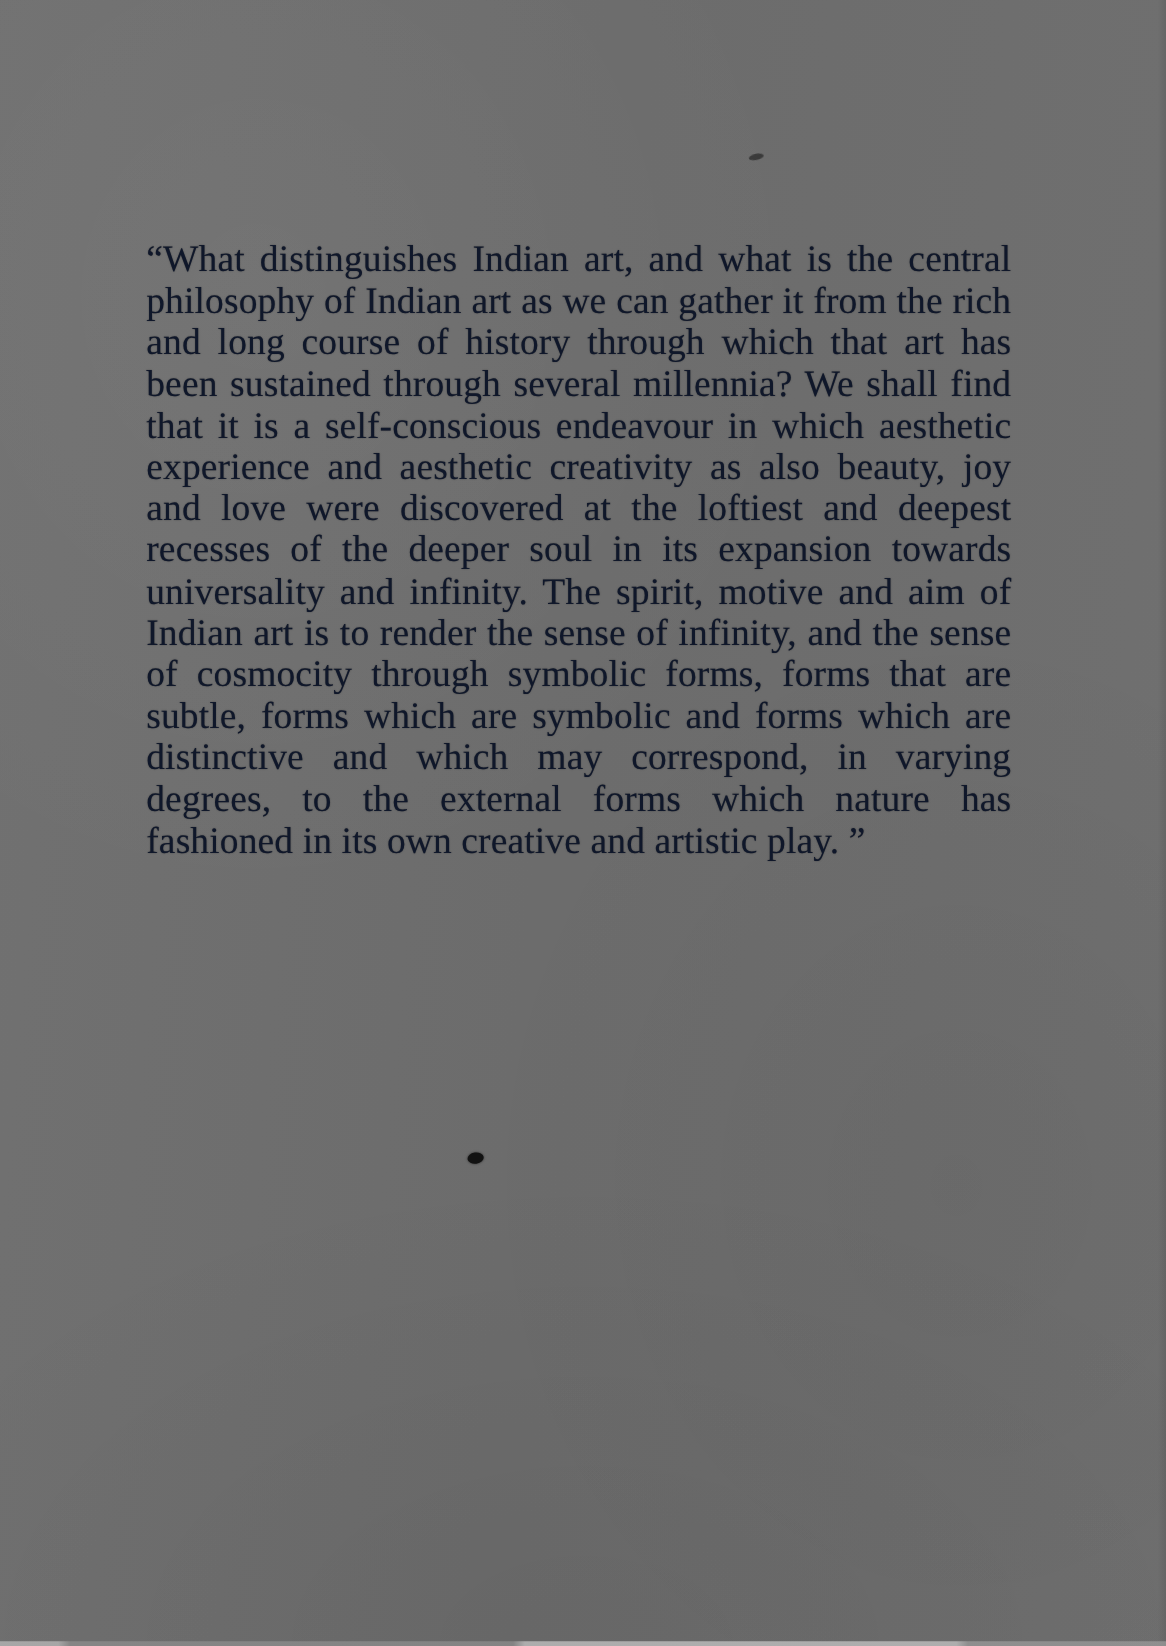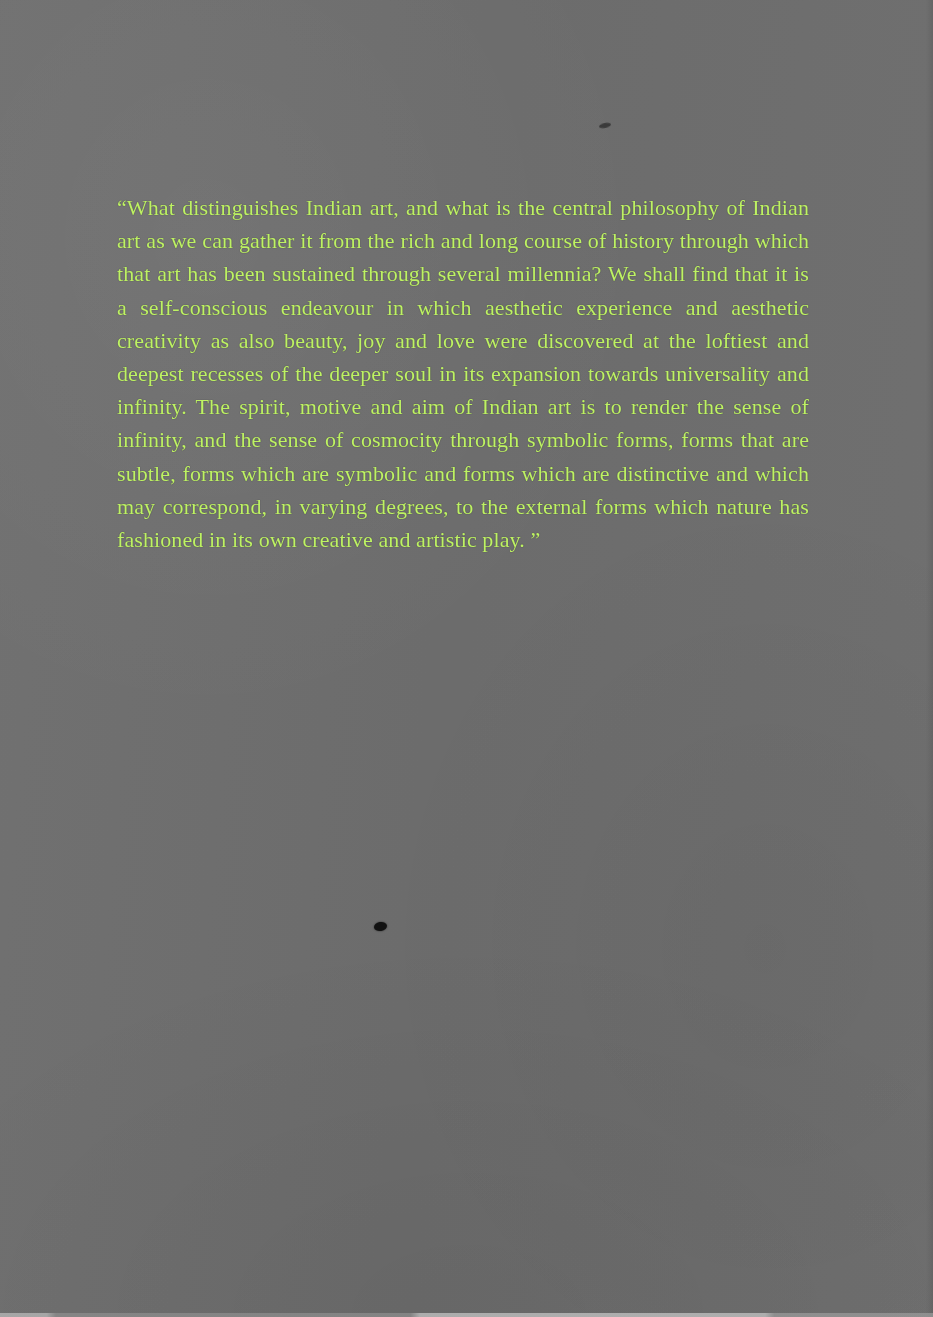--- a/index.html
+++ b/index.html
@@ -55,23 +55,23 @@
 
   
   .blurb {
     position: absolute;
     left: 117px;
     top: 191px;
     width: 692px;
     margin: 0;
     text-align: justify;
     text-justify: inter-word;
-    font-size: 22px;
+    font-size: 30px;
     line-height: 33.2px;
-    color: #bef264;
+    color: #0f172a;
     letter-spacing: 0.1px;
     text-shadow: 0 0 1.1px rgba(20,20,20,0.55);
   }
 
   
   .speck {
     position: absolute;
     background: #121212;
     border-radius: 50%;
   }

